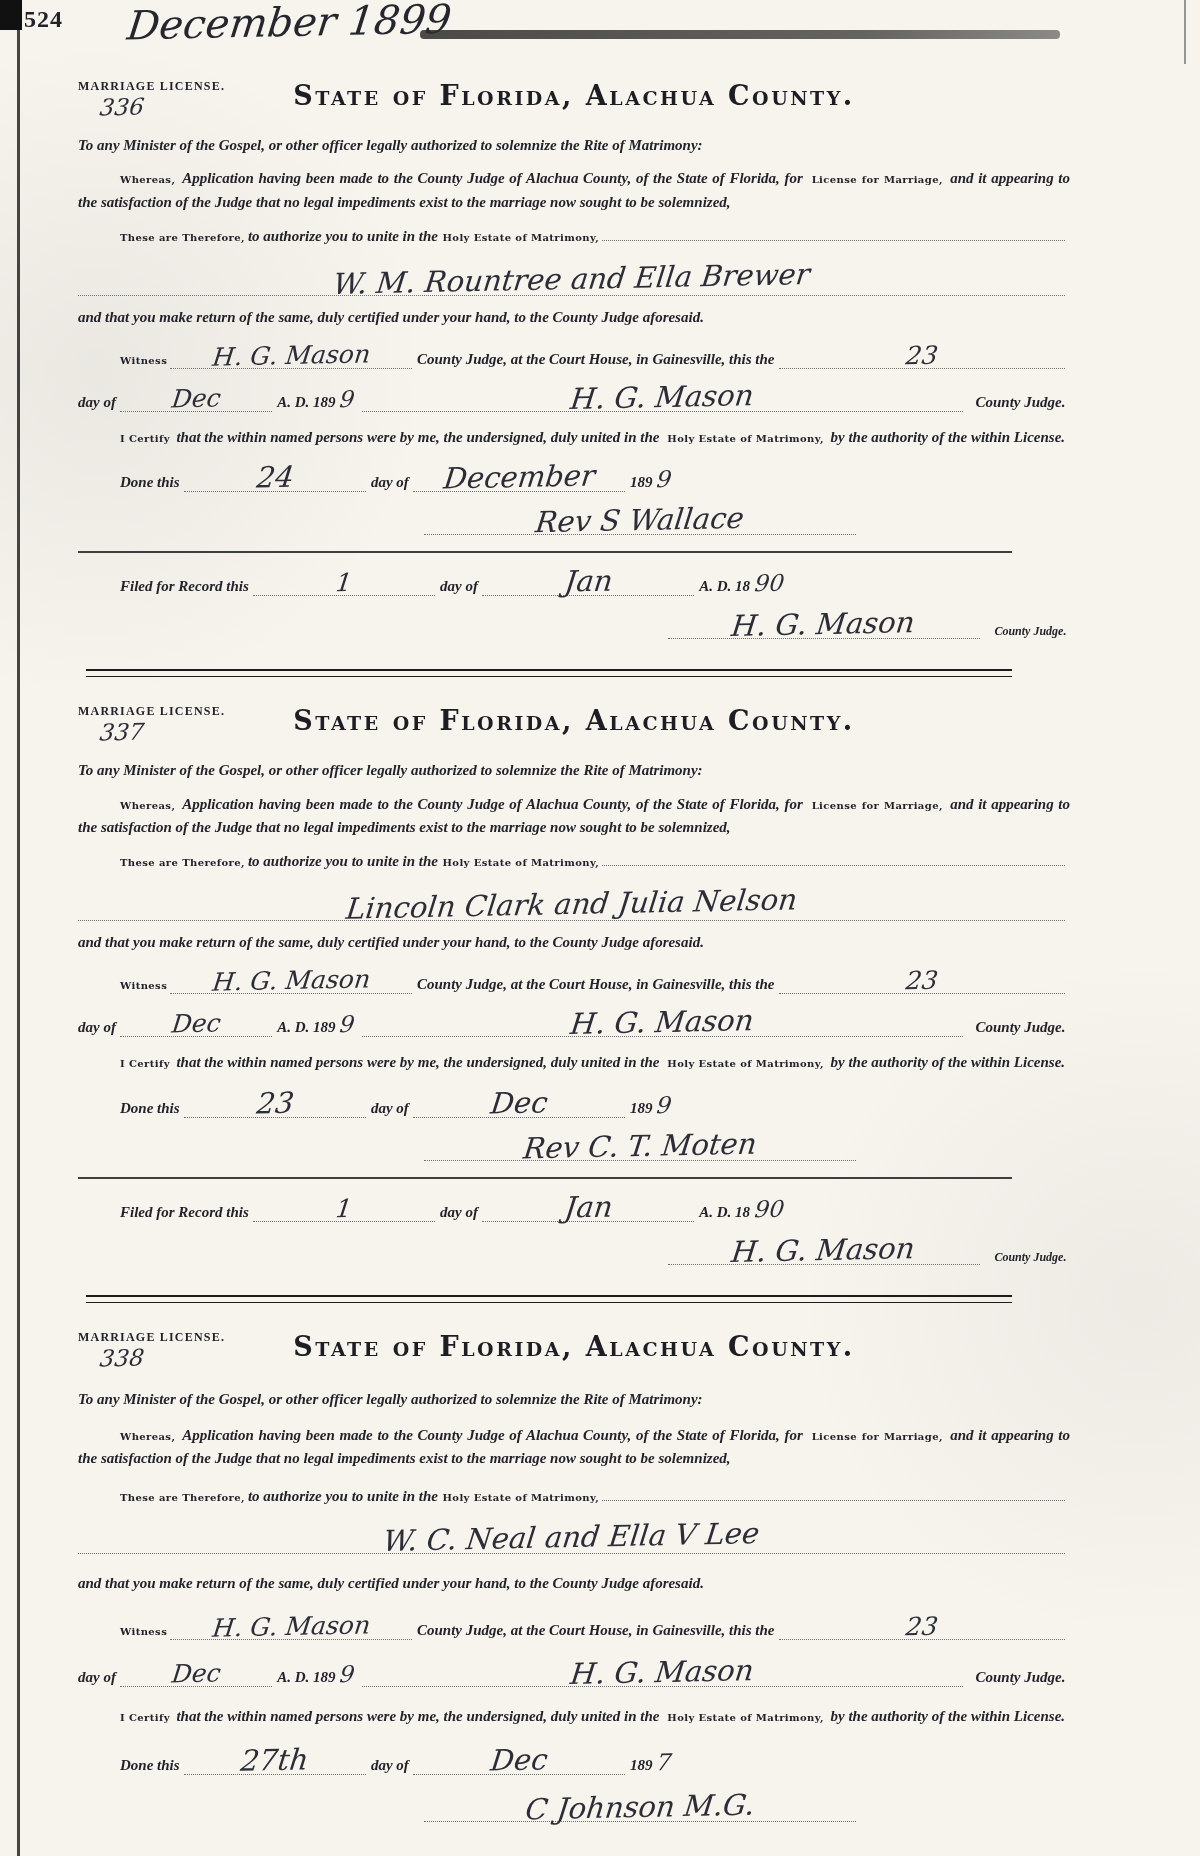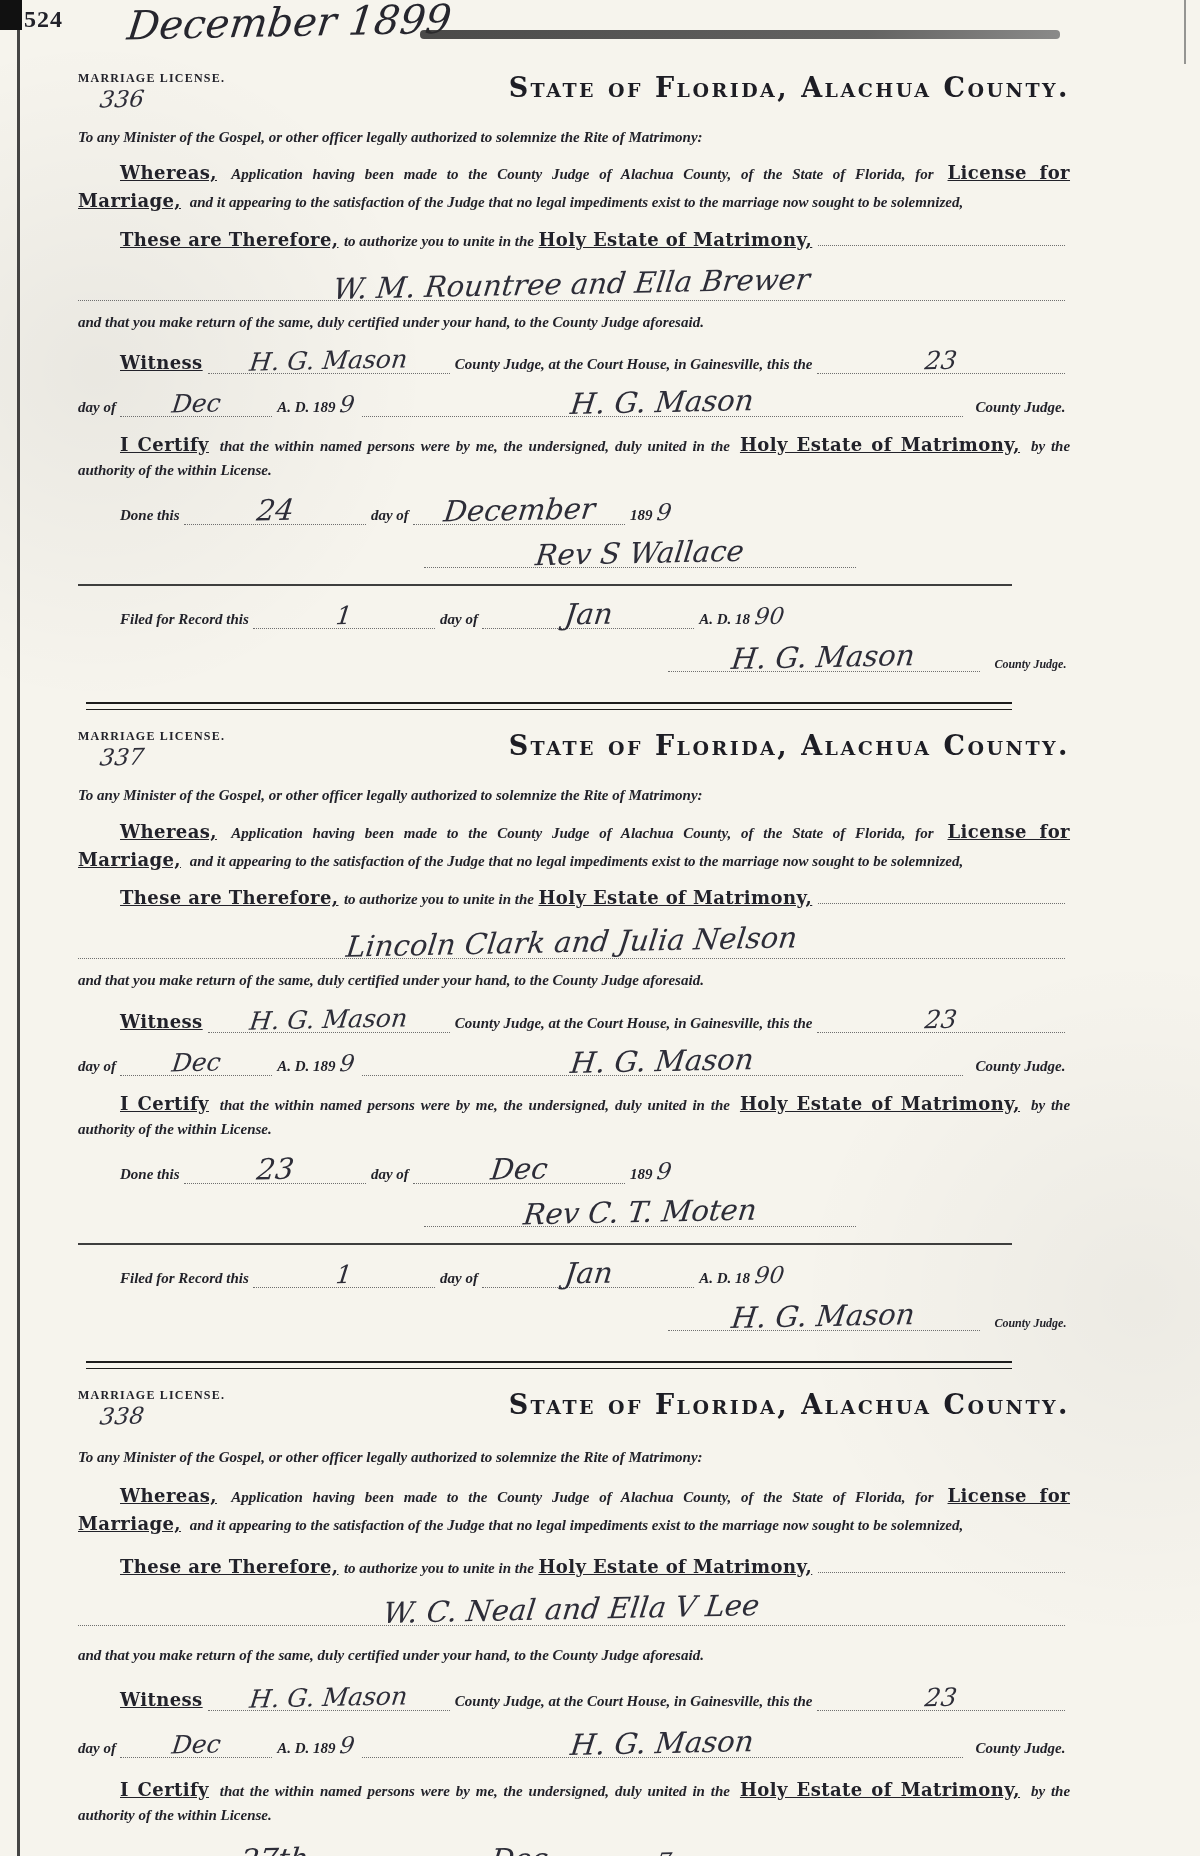--- a/index.html
+++ b/index.html
@@ -34,35 +34,34 @@
   .hw-header {font-size:40px; line-height:1; color:#26262e;}
 
   .content {position:absolute; left:78px; right:130px; top:56px; bottom:0;}
 
   .license {padding:8px 0 12px 0;}
   .lic-head {position:relative; height:52px; margin-bottom:4px;}
   .lic-label-wrap {position:absolute; left:0; top:7px;}
   .lic-label {font-size:12px; font-weight:bold; letter-spacing:1.2px;}
   .lic-number {margin-left:22px; margin-top:2px;}
   .lic-title {
-    margin:0; text-align:right; padding-top:8px;
+    margin:8px; text-align:center; padding-top:8px;
     font-family:"DejaVu Serif", serif;
     font-variant:small-caps;
     font-weight:bold; font-size:27px; letter-spacing:2.5px;
     color:#1d1d24;
   }
 
   .para, .bi {font-weight:bold; font-style:italic; font-size:15px;}
   .para {margin:10px 0; line-height:1.55; text-align:justify;}
   .para > span {margin-right:.28em;}
   .goth {
     font-family:"DejaVu Serif", serif;
     font-weight:bold; font-style:normal; letter-spacing:.4px;
-    font-size:18px;
-    text-decoration:underline;
+    font-size:10px;
   }
   .ind {margin-left:42px;}
 
   .row {display:flex; align-items:baseline; margin:14px 0;}
   .row > span {margin-right:.3em;}
   .fill {
     flex:1 1 auto; border-bottom:1.6px dotted #6f6f6f;
     text-align:center; padding:0 6px; min-height:10px;
   }
   .fill .hw {margin-bottom:-5px;}

